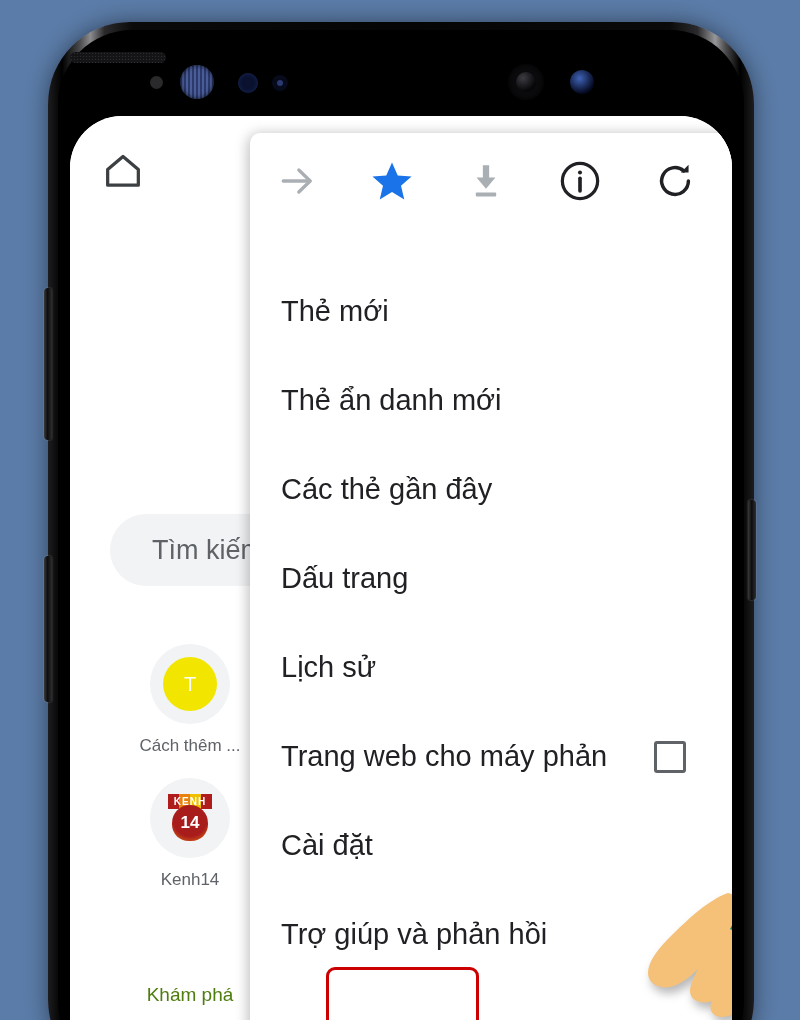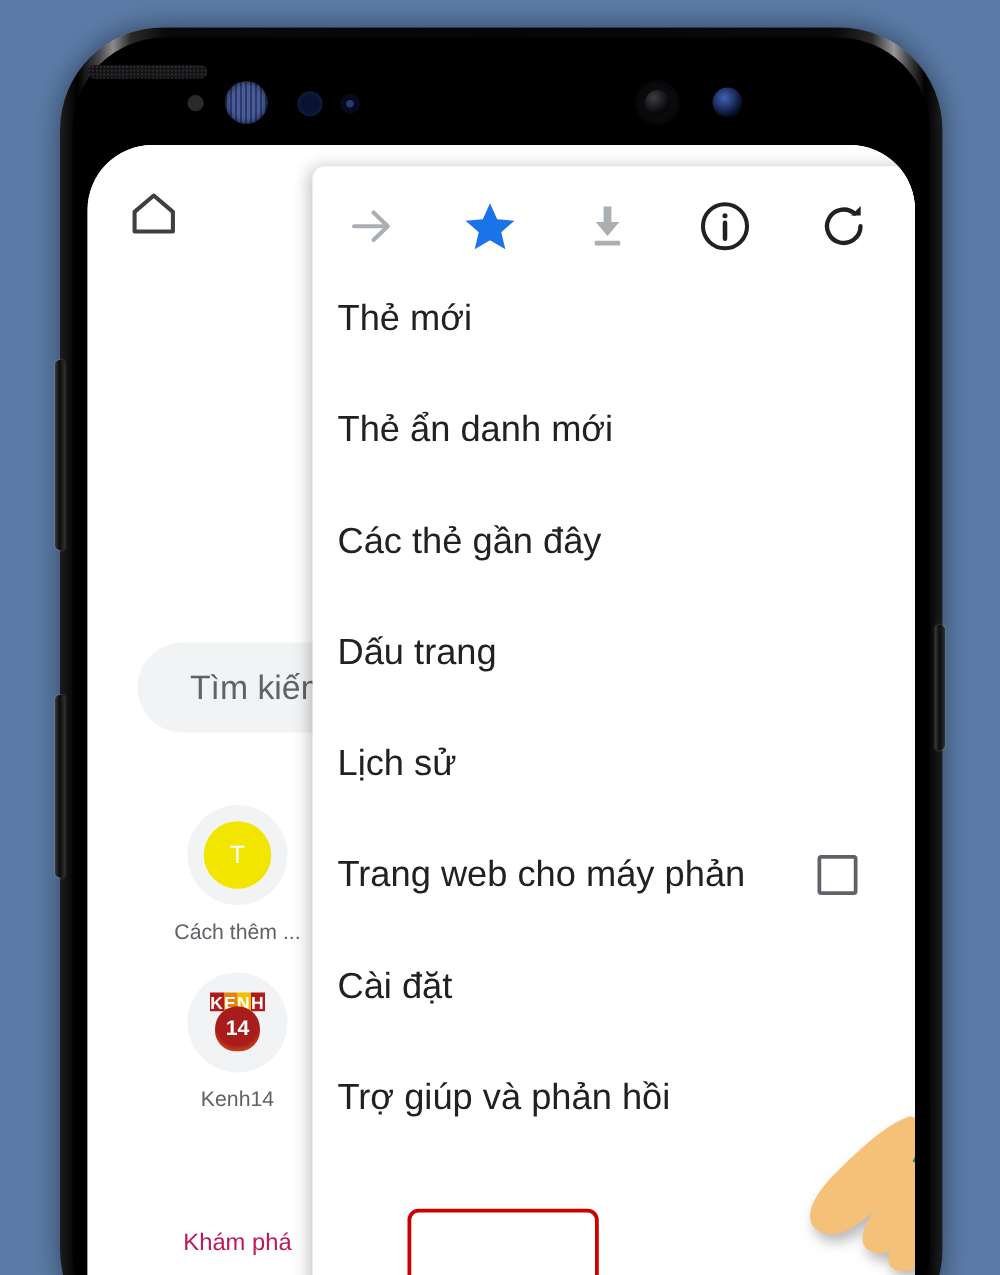--- a/index.html
+++ b/index.html
@@ -168,21 +168,21 @@
   }
   .tile-kenh {
     width: 50px; height: 48px;
     position: relative;
   }
   .kenh-word {
     position: absolute; left: 3px; top: 0;
     width: 44px; height: 15px;
     background: linear-gradient(90deg,#b01b1b 0 25%,#e8820d 25% 50%,#f0c000 50% 75%,#b01b1b 75% 100%);
     color: #fff;
-    font-size: 14px;
+    font-size: 10px;
     letter-spacing: 1px;
     display: flex; align-items: center; justify-content: center;
     font-weight: bold;
   }
   .kenh-shield {
     position: absolute; left: 7px; top: 11px;
     width: 36px; height: 36px;
     border-radius: 50% 50% 46% 46%;
     background: radial-gradient(circle at 50% 40%, #a81c1c 60%, #e87a12 100%);
     color: #fff;
@@ -194,21 +194,21 @@
     font-size: 17px;
     color: #5f6368;
     white-space: nowrap;
   }
   .explore-label {
     position: absolute;
     left: 0; top: 868px;
     width: 240px;
     text-align: center;
     font-size: 19px;
-    color: #be185d;
+    color: #4d7c0f;
   }
 
   
   .menu {
     position: absolute;
     left: 180px; top: 17px;
     width: 482px; height: 941px;
     background: #fff;
     border-top-left-radius: 10px;
     box-shadow: -3px 0 14px rgba(0,0,0,0.14), 0 3px 14px rgba(0,0,0,0.14);
@@ -225,23 +225,23 @@
     display: flex;
     align-items: center;
     justify-content: center;
     height: 96px;
   }
 
   .menu-list { padding-top: 10px; }
   .menu-row {
     position: relative;
     display: flex;
-    align-items: flex-start;
+    align-items: flex-end;
     height: 89px;
-    padding: 0 36px 0 20px;
+    padding: 0 36px 0 31px;
   }
   .menu-row .label {
     font-size: 29px;
     color: #202124;
     white-space: nowrap;
   }
   .menu-row .spacer { flex: 1; }
 
   .checkbox {
     width: 26px; height: 26px;

